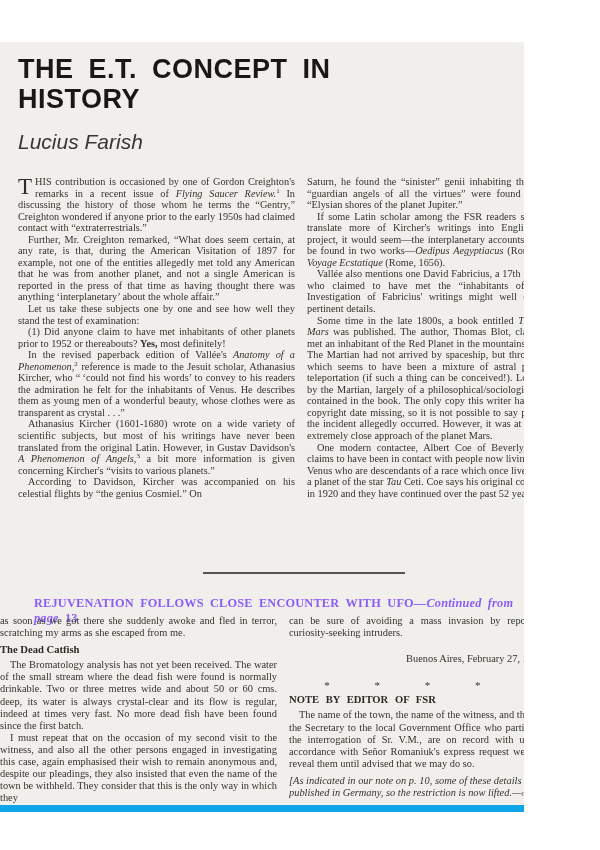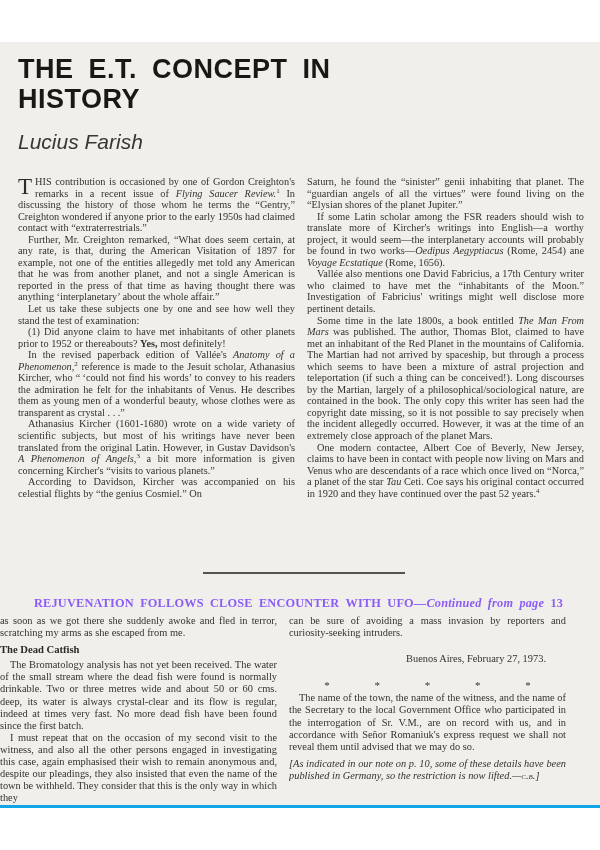--- a/index.html
+++ b/index.html
@@ -2,23 +2,23 @@
 <html><head>
 <meta charset="utf-8">
 <style>
   html,body{margin:0;padding:0;}
   body{
     width:600px;height:850px;position:relative;background:#ffffff;
     font-family:"Liberation Serif", serif;
     -webkit-font-smoothing:antialiased;
   }
   .page{
-    position:absolute;left:0;top:42px;width:600px;height:763px;
+    position:absolute;left:0;top:42px;width:524px;height:763px;
     background:#f0efeb;
-    border-bottom:3px solid #0ea5e9;
+    border-bottom:7px solid #0ea5e9;
     overflow:hidden;
   }
   .title{
     position:absolute;left:18px;top:12px;margin:0;
     font-family:"Liberation Sans", sans-serif;font-weight:bold;
     font-size:27px;line-height:30px;color:#1a1814;
     letter-spacing:0.5px;word-spacing:7px;
   }
   .title span{display:block;}
   .author{
@@ -112,18 +112,19 @@
     <div class="ccol">
       <p class="par"><span>as soon as we got there she suddenly awoke and fled in terror, scratching my arms as she escaped from me.</span></p>
       <h3 class="subhead">The Dead Catfish</h3>
       <p class="par ind"><span>The Bromatology analysis has not yet been received. The water of the small stream where the dead fish were found is normally drinkable. Two or three metres wide and about 50 or 60 cms. deep, its water is always crystal-clear and its flow is regular, indeed at times very fast. No more dead fish have been found since the first batch.</span></p>
       <p class="par ind"><span>I must repeat that on the occasion of my second visit to the witness, and also all the other persons engaged in investigating this case, again emphasised their wish to remain anonymous and, despite our pleadings, they also insisted that even the name of the town be withheld. They consider that this is the only way in which they</span></p>
     </div>
     <div class="ccol">
       <p class="par"><span>can be sure of avoiding a mass invasion by reporters and curiosity-seeking intruders.</span></p>
       <p class="dateline">Buenos Aires, February 27, 1973.</p>
       <div class="stars">* * * * *</div>
+      <h3 class="subhead note-head">NOTE BY EDITOR OF FSR</h3>
       <p class="par ind"><span>The name of the town, the name of the witness, and the name of the Secretary to the local Government Office who participated in the interrogation of Sr. V.M., are on record with us, and in accordance with Señor Romaniuk's express request we shall not reveal them until advised that we may do so.</span></p>
       <p class="par editor-note"><span class="it">[As indicated in our note on p. 10, some of these details have been published in Germany, so the restriction is now lifted.—</span><span class="it sc">c.b.</span><span class="it">]</span></p>
     </div>
   </div>
 
 </div>
 
 </body></html>

